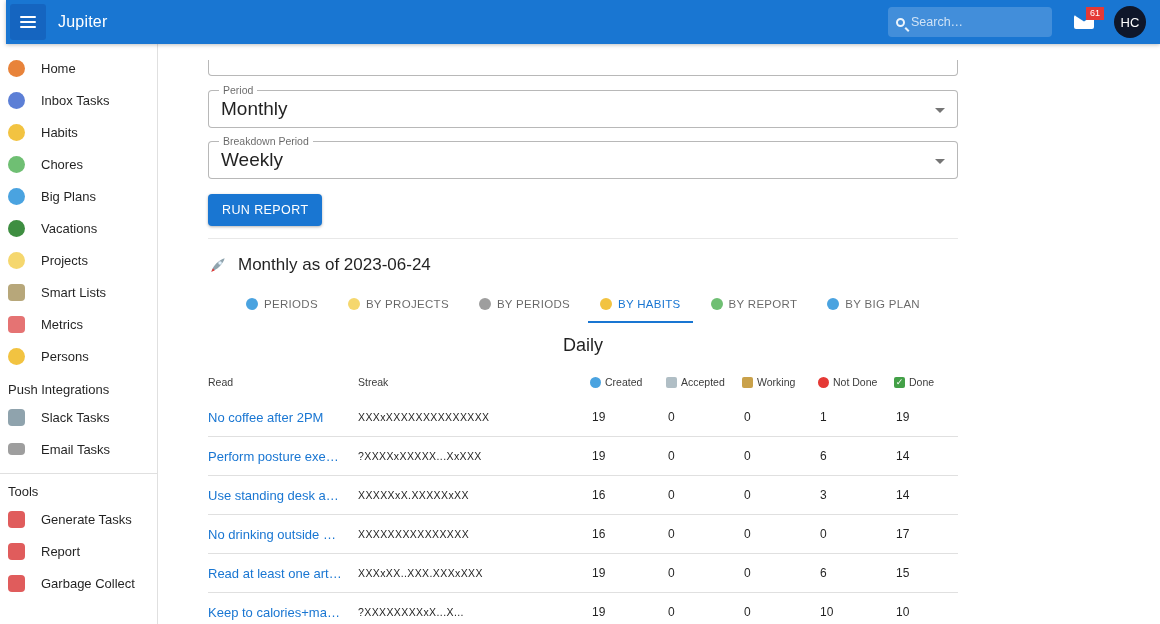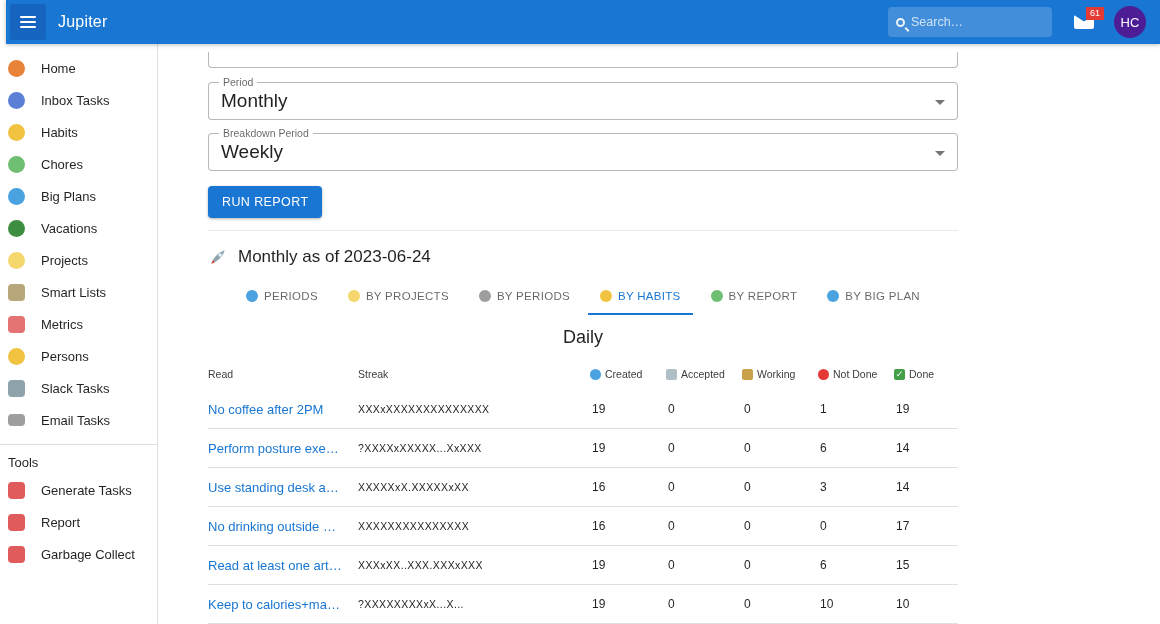--- a/index.html
+++ b/index.html
@@ -22,41 +22,41 @@
     left:8px;top:7px;transform:rotate(-45deg)}
   .search input{background:transparent;border:none;outline:none;color:#fff;font-size:12.5px;width:100%;
     font-family:inherit}
   .search input::placeholder{color:rgba(255,255,255,.75)}
   .mail{position:relative;margin:0 20px 0 22px;cursor:pointer}
   .mail-ic{width:20px;height:14px;background:#fff;border-radius:2px;display:block;position:relative;overflow:hidden}
   .mail-ic::after{content:"";position:absolute;left:0;top:0;border-left:10px solid transparent;
     border-right:10px solid transparent;border-top:8px solid #1976d2;transform:scaleY(.8);transform-origin:top}
   .badge{position:absolute;top:-8px;right:-10px;background:#e53935;color:#fff;font-size:9px;
     border-radius:0;padding:2px 4px;line-height:1;min-width:16px;}
-  .avatar{width:32px;height:32px;border-radius:50%;background:#4c1d95;display:flex;align-items:center;
+  .avatar{width:32px;height:32px;border-radius:50%;background:#0f172a;display:flex;align-items:center;
     justify-content:center;font-size:13px;cursor:pointer}
   
   .page{display:flex;margin-top:44px;height:580px}
   .sidebar{width:158px;flex-shrink:0;border-right:1px solid #e0e0e0;padding-top:8px;background:#fff}
   .main{flex:1;overflow:hidden}
   .content{width:750px;margin-left:50px}
   
   .side-item{display:flex;align-items:center;height:32px;padding-left:8px;cursor:pointer}
   .si{width:17px;height:17px;margin-right:16px;border-radius:50%;flex-shrink:0}
   .sq{border-radius:4px}
   .side-label{font-size:13px;white-space:nowrap}
   .section-label{font-size:13px;padding:10px 0 4px 8px}
   .sdiv{border:none;border-top:1px solid #e0e0e0;margin-top:8px}
   .ic-home{background:#e8833a}.ic-inbox{background:#5c7fd6}.ic-habits{background:#f2c341}
   .ic-chores{background:#6fbf73}.ic-bigplans{background:#4aa3e0}.ic-vacations{background:#3e8e41}
   .ic-projects{background:#f5d76e}.ic-smartlists{background:#b7a77a}.ic-metrics{background:#e57373}
   .ic-persons{background:#f2c341}.ic-slack{background:#8fa3ad}.ic-email{background:#9e9e9e;height:12px}
   .ic-tool{background:#e05c5c}
   
-  .form-area{padding-top:8px}
+  .form-area{padding-top:16px}
   .field{position:relative;border:1px solid rgba(0,0,0,.28);border-radius:4px;height:38px;
     display:flex;align-items:center;padding:0 12px;margin-bottom:13px;background:#fff;cursor:pointer}
   .partial{height:16px;border-top:none;border-radius:0 0 4px 4px;margin-bottom:14px;cursor:text}
   .flabel{position:absolute;top:-7px;left:10px;background:#fff;padding:0 4px;font-size:10.5px;
     color:rgba(0,0,0,.6)}
   .fvalue{font-size:19px}
   .arrow{position:absolute;right:12px;top:17px;width:0;height:0;border-left:5px solid transparent;
     border-right:5px solid transparent;border-top:5px solid rgba(0,0,0,.54)}
   .run{background:#1976d2;color:#fff;border:none;border-radius:4px;padding:9px 14px;font-size:12.5px;
     letter-spacing:.4px;box-shadow:0 1px 3px rgba(0,0,0,.3);cursor:pointer;font-family:inherit;
@@ -151,20 +151,21 @@
     </div>
     <div class="side-item">
       <span class="si sq ic-metrics"></span>
       <span class="side-label">Metrics</span>
     </div>
     <div class="side-item">
       <span class="si ic-persons"></span>
       <span class="side-label">Persons</span>
     </div>
 
+    <div class="section-label">Push Integrations</div>
     <div class="side-item">
       <span class="si sq ic-slack"></span>
       <span class="side-label">Slack Tasks</span>
     </div>
     <div class="side-item">
       <span class="si sq ic-email"></span>
       <span class="side-label">Email Tasks</span>
     </div>
 
     <hr class="sdiv">

